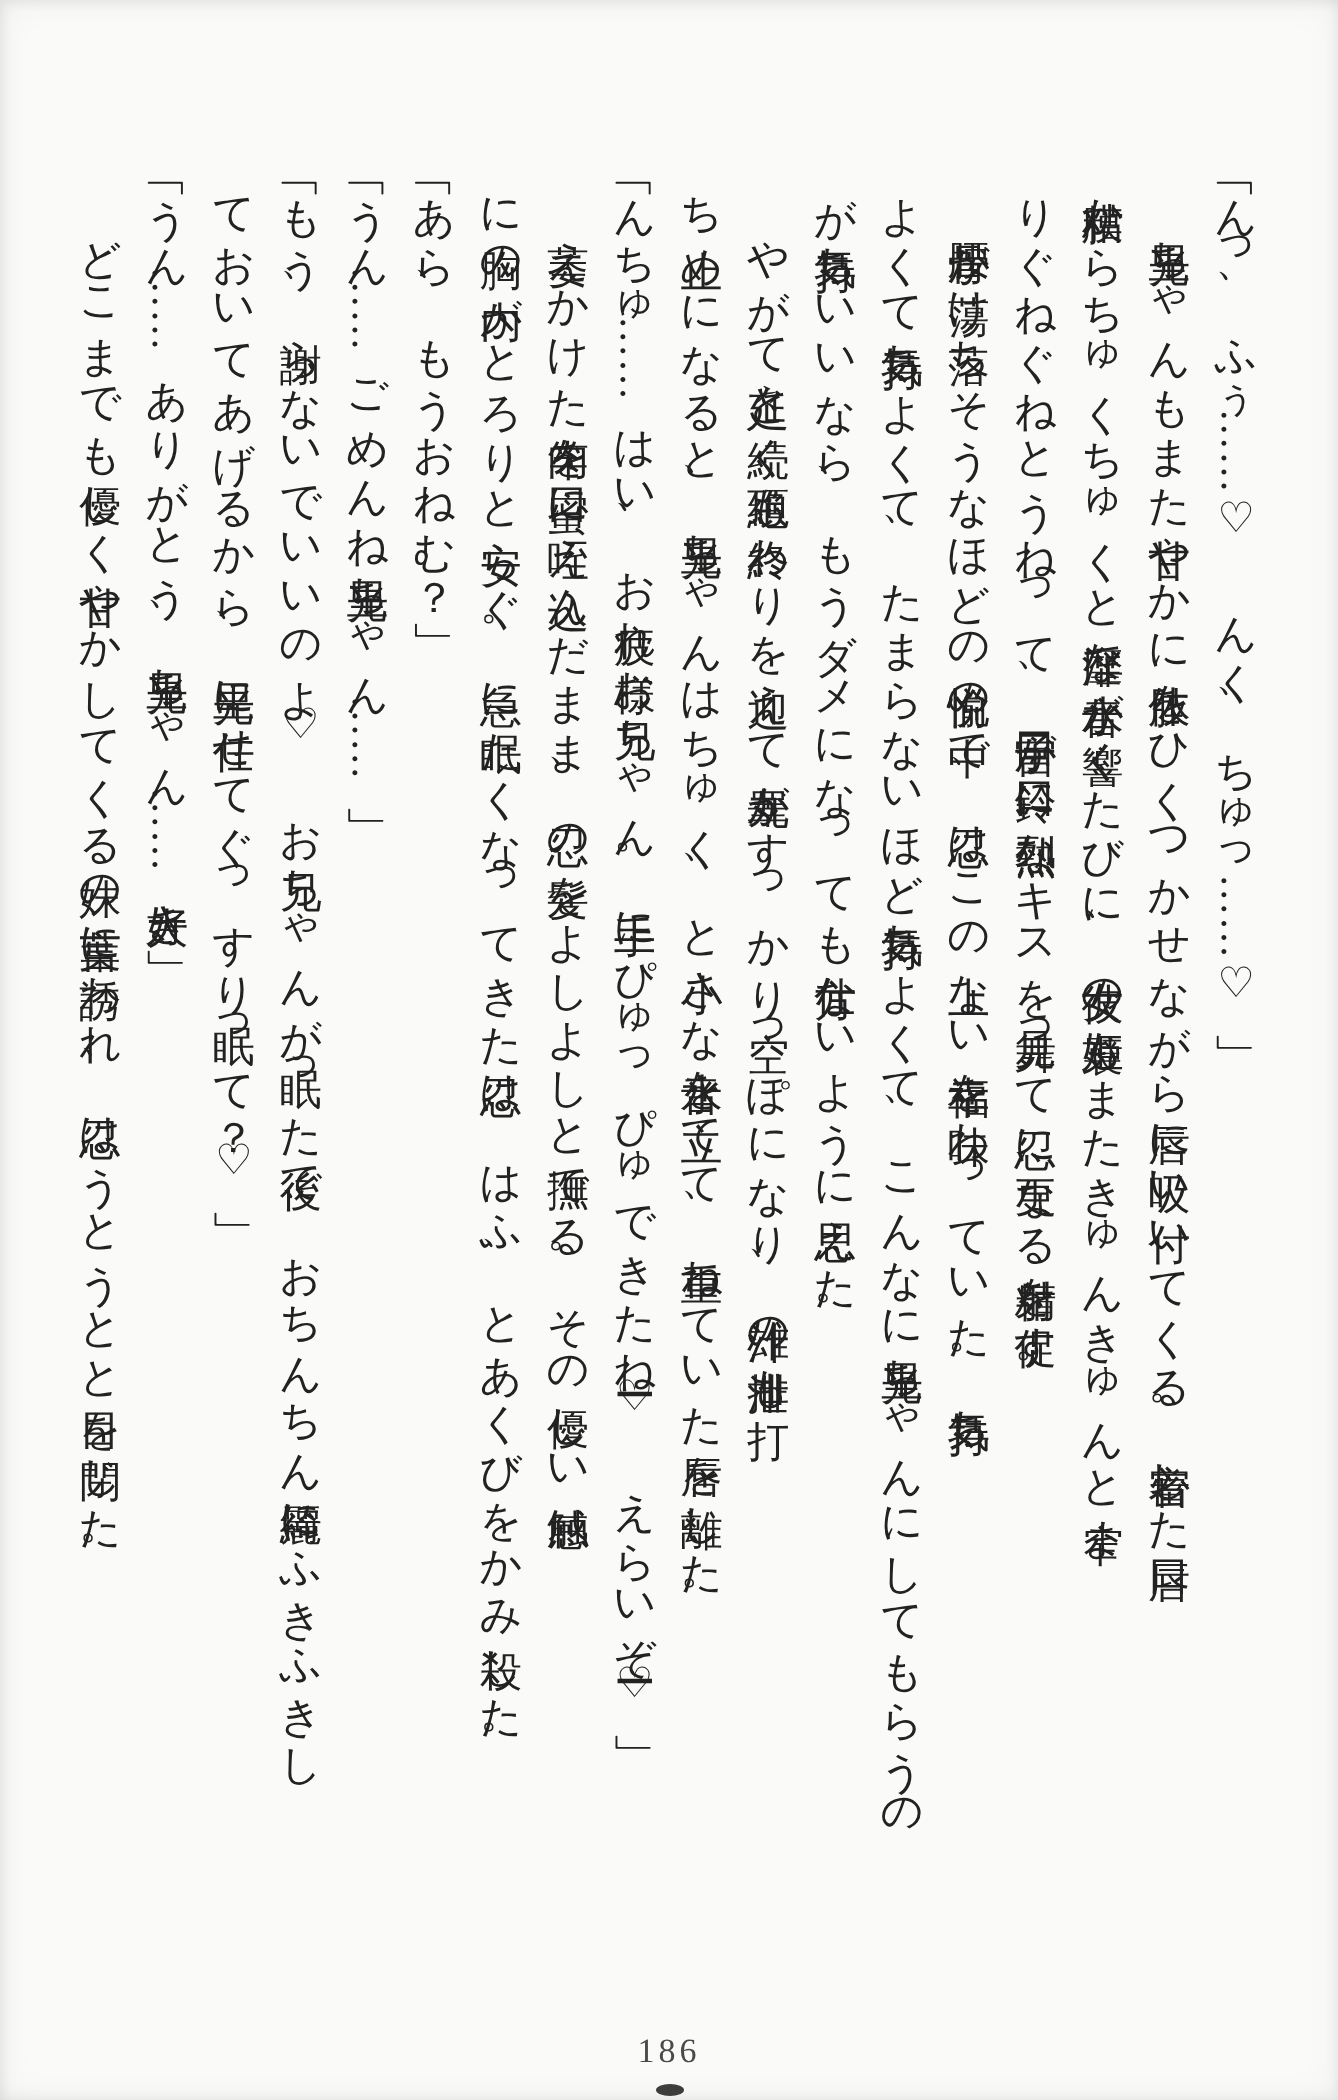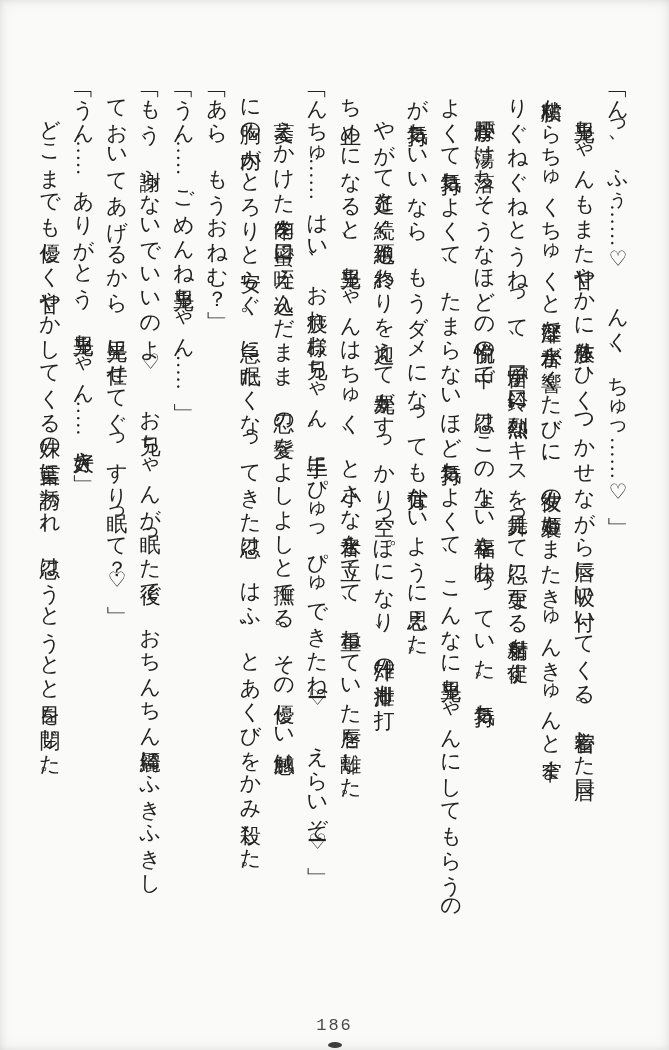--- a/index.html
+++ b/index.html
@@ -38,21 +38,21 @@
     letter-spacing: 0.4px;
     color: #222222;
     text-align: start;
   }
   .page-number {
     position: absolute;
     left: 0;
     right: 0;
     top: 1016px;
     text-align: center;
-    font-family: Liberation Mono, monospace;
+    font-family: Liberation Serif, serif;
     font-size: 17px;
     letter-spacing: 2px;
     color: #4a4a4a;
   }
   .ink-smudge {
     position: absolute;
     left: 328px;
     top: 1042px;
     width: 14px;
     height: 6px;

